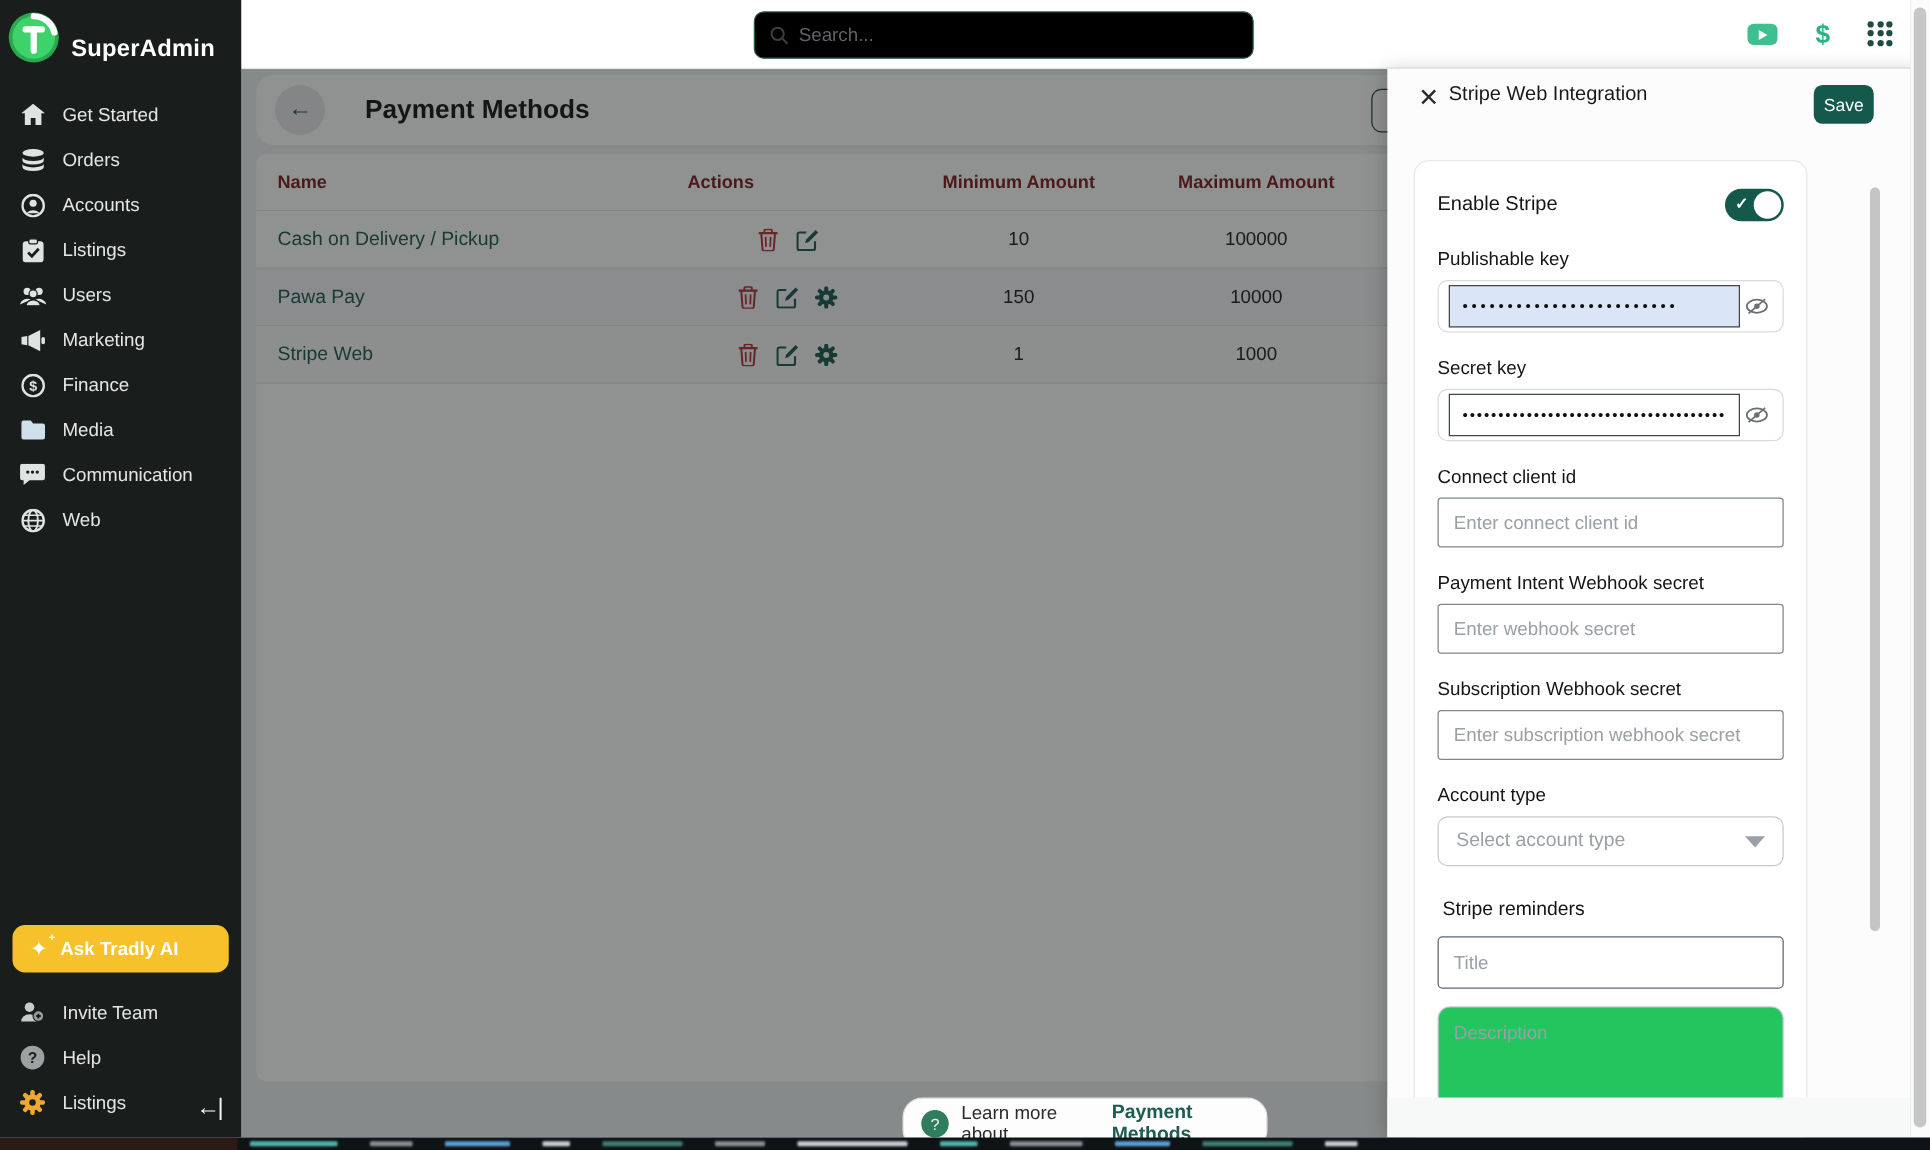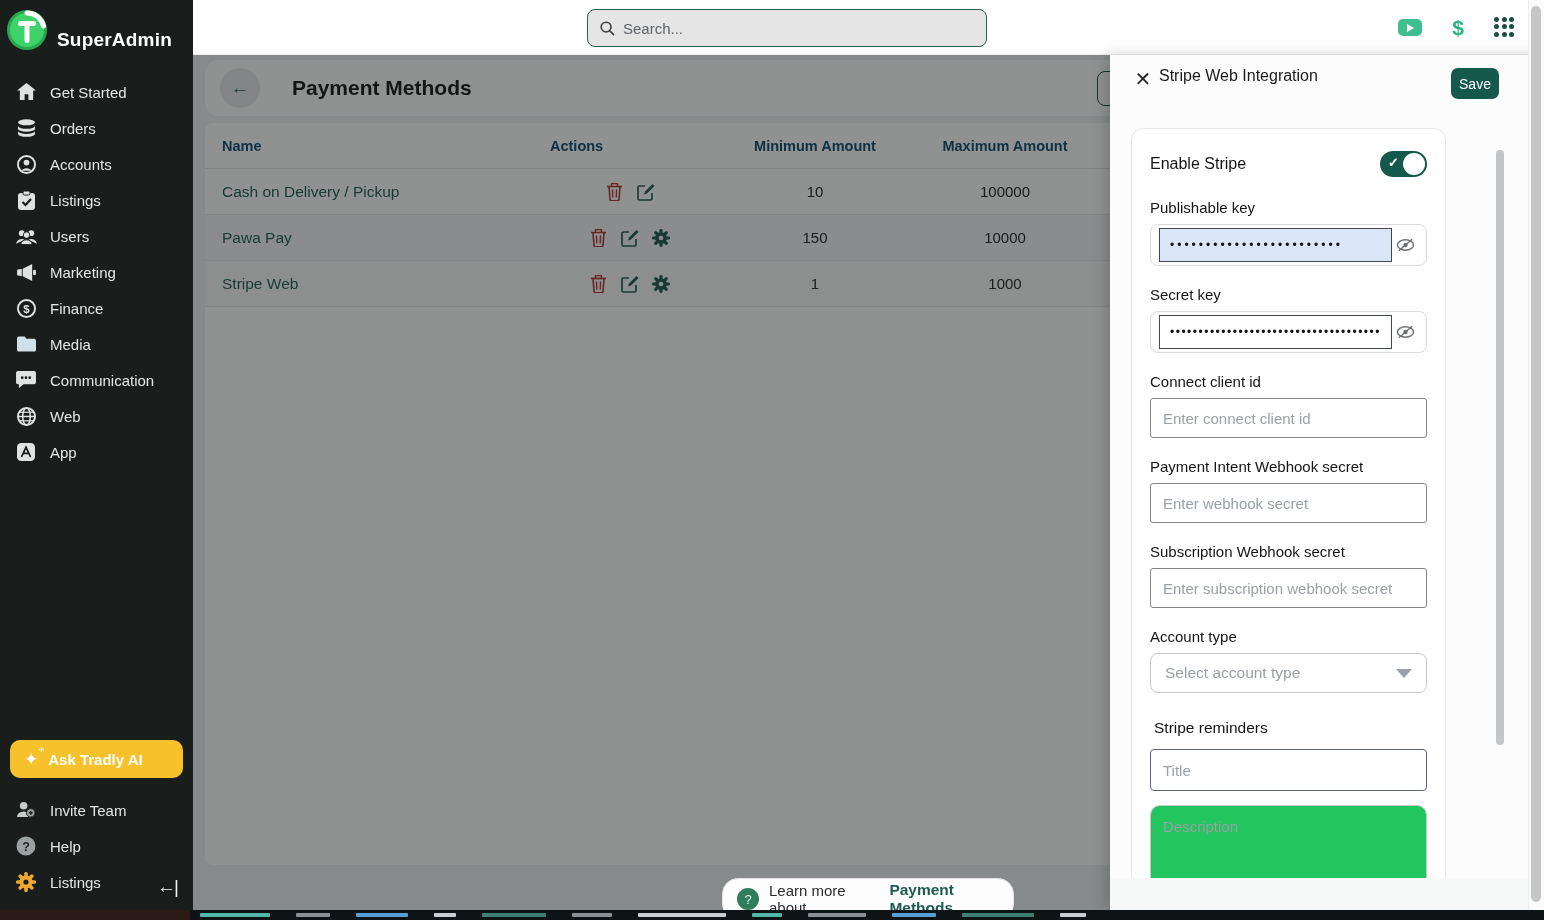--- a/index.html
+++ b/index.html
@@ -17,39 +17,39 @@
   .nav-item .lbl { color:#e5e5e5; font-size:15px; }
   .side-bottom { position:absolute; left:0; bottom:10px; width:193px; }
   .ask-ai { margin:0 10px 14px 10px; height:38px; background:#f6c12b; border-radius:10px; display:flex; align-items:center; gap:10px; padding-left:14px; cursor:pointer; }
   .ask-ai .lbl { color:#ffffff; font-size:15px; font-weight:bold; }
   .sparkle { color:#ffffff; font-size:17px; line-height:1; position:relative; }
   .sparkle::after { content:"+"; position:absolute; top:-5px; right:-6px; font-size:9px; font-weight:bold; }
   .collapse { position:absolute; right:16px; bottom:2px; color:#f2f4f4; font-size:19px; letter-spacing:-2px; cursor:pointer; }
 
   
   .topbar { position:absolute; left:193px; top:0; width:1351px; height:55px; background:#ffffff; z-index:8; border-bottom:1px solid #ececec; }
-  .search-box { position:absolute; left:394px; top:9px; width:400px; height:38px; border:1.6px solid #2a5a50; border-radius:8px; background:#e5e5e5; display:flex; align-items:center; gap:8px; padding:0 12px; }
+  .search-box { position:absolute; left:410px; top:9px; width:400px; height:38px; border:1.6px solid #2a5a50; border-radius:8px; background:#000000; display:flex; align-items:center; gap:8px; padding:0 12px; }
   .search-box .ph { color:#5f6368; font-size:15px; }
   .top-icons { position:absolute; right:28px; top:0; height:55px; display:flex; align-items:center; gap:30px; }
   .yt-icon { width:24px; height:17px; background:#3fbf8f; border-radius:5px; position:relative; cursor:pointer; }
   .yt-icon::after { content:""; position:absolute; left:9px; top:4.5px; border-left:7px solid #ffffff; border-top:4px solid transparent; border-bottom:4px solid transparent; }
   .dollar-icon { color:#27b47e; font-size:21px; font-weight:bold; cursor:pointer; }
   .grid-icon { width:22px; height:22px; display:grid; grid-template-columns:repeat(3,5px); grid-template-rows:repeat(3,5px); gap:2.6px; cursor:pointer; }
   .grid-icon i { background:#1d4d42; border-radius:50%; }
 
   
   .main { position:absolute; left:193px; top:55px; width:1351px; height:855px; background:#eef1f2; z-index:1; }
   .header-card { position:absolute; left:12px; top:5px; width:1330px; height:56px; background:#ffffff; border-radius:14px; display:flex; align-items:center; }
   .back-circle { width:40px; height:40px; border-radius:50%; background:#e7e9ea; margin-left:15px; display:flex; align-items:center; justify-content:center; color:#1d5c50; font-size:19px; cursor:pointer; }
   .page-title { margin-left:32px; font-size:21px; font-weight:bold; color:#161616; }
   .partial-btn { position:absolute; left:892px; top:11px; width:90px; height:35px; border:1.5px solid #1d4d42; border-radius:8px; background:#fdfdfd; color:#1d4d42; font-size:14px; display:flex; align-items:center; padding-left:14px; cursor:pointer; }
 
   .table-card { position:absolute; left:12px; top:68px; width:1330px; height:742px; background:#ffffff; border-radius:8px; overflow:hidden; }
   .t-row { display:flex; align-items:center; height:46px; border-bottom:1px solid #e3e5e7; }
-  .t-head { height:46px; font-weight:bold; color:#0c4a6e; font-size:14.5px; }
+  .t-head { height:46px; font-weight:bold; color:#7f1d1d; font-size:14.5px; }
   .c-name { width:345px; padding-left:17px; }
   .c-actions { width:160px; text-align:left; display:flex; justify-content:center; gap:13px; }
   .t-head .c-actions { display:block; }
   .c-min { width:210px; text-align:center; }
   .c-max { width:170px; text-align:center; }
   .t-row .name-txt { color:#1d5c50; font-size:15.5px; }
   .t-row .num { color:#232323; font-size:15px; }
   .row-a { background:#ffffff; }
   .row-b { background:#f4f5f7; }
   .row-c { background:#fafbfb; }
@@ -217,29 +217,20 @@
         <svg class="ic" width="19" height="19" viewBox="0 0 20 20">
             <circle cx="10" cy="10" r="9" fill="none" stroke="#dfe3e2" stroke-width="2"></circle>
             <ellipse cx="10" cy="10" rx="4" ry="9" fill="none" stroke="#dfe3e2" stroke-width="1.6"></ellipse>
             <line x1="1" y1="10" x2="19" y2="10" stroke="#dfe3e2" stroke-width="1.6"></line>
             <line x1="2.5" y1="5.5" x2="17.5" y2="5.5" stroke="#dfe3e2" stroke-width="1.3"></line>
             <line x1="2.5" y1="14.5" x2="17.5" y2="14.5" stroke="#dfe3e2" stroke-width="1.3"></line>
           </svg>
       </span>
       <span class="lbl">Web</span>
     </div>
-    <div class="nav-item">
-      <span class="ico">
-        <svg class="ic" width="18" height="18" viewBox="0 0 19 19">
-            <rect x="0" y="0" width="19" height="19" rx="4.5" fill="#dfe3e2"></rect>
-            <path d="M5 14 L9.5 4.5 L14 14 M6.8 11 h5.4" stroke="#191e1d" stroke-width="1.8" fill="none" stroke-linecap="round"></path>
-          </svg>
-      </span>
-      <span class="lbl">App</span>
-    </div>
   </div>
 
   <div class="side-bottom">
     <div class="ask-ai">
       <span class="sparkle">✦</span>
       <span class="lbl">Ask Tradly AI</span>
     </div>
     <div class="nav-item">
       <span class="ico">
         <svg class="ic" width="20" height="18" viewBox="0 0 21 19">

